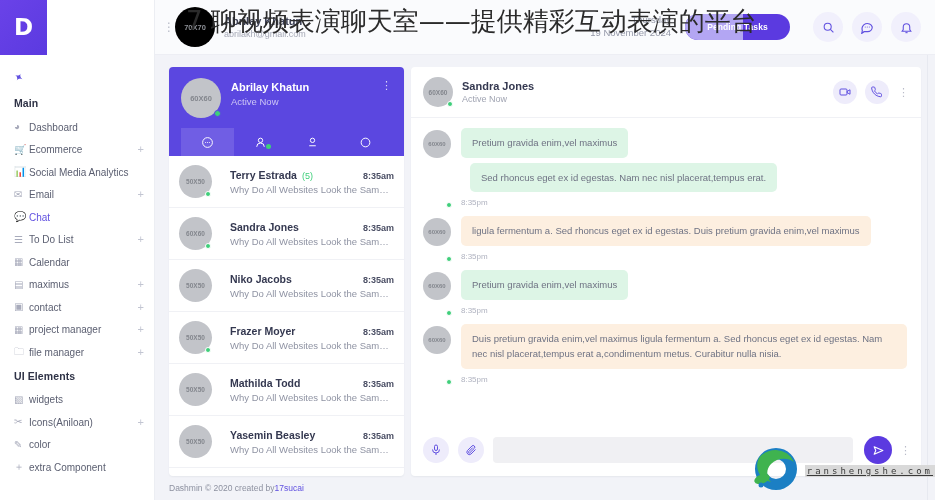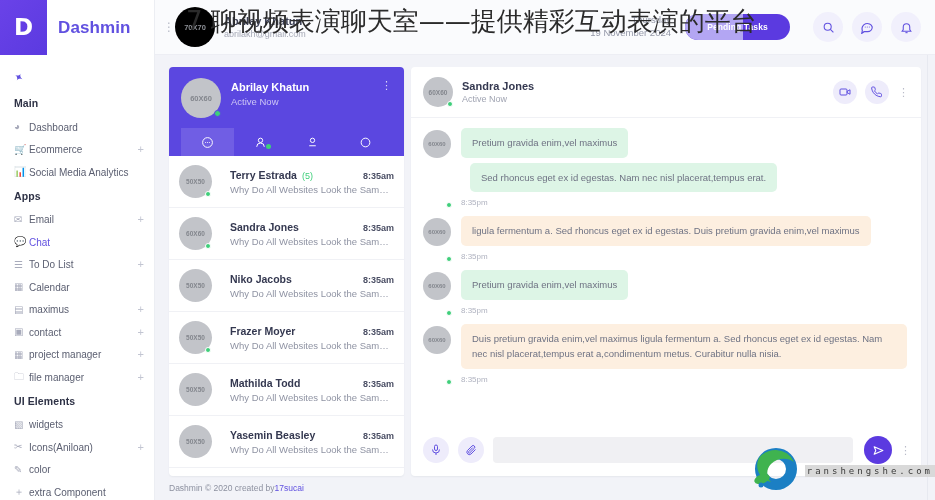--- a/index.html
+++ b/index.html
@@ -221,58 +221,56 @@
   }
   .wm-logo-mark { width: 50px; height: 50px; flex: none; }
   .wm-logo-text { margin-left: 4px; }
   .wm-logo-cn {
     font-family: "DejaVu Sans", sans-serif; font-size: 27px; font-weight: bold;
     color: #1b1b1b; letter-spacing: 1px; line-height: 1;
   }
   .wm-logo-url {
     margin-top: 3px; background: #d9d9d9; color: #3a3a3a;
     font-size: 9px; letter-spacing: 3px; text-align: center;
-    font-family: "DejaVu Sans Mono", monospace; padding: 1px 2px;
+    font-family: "DejaVu Sans Mono", monospace; padding: 1px 2px; text-decoration: underline;
   }
   .scrollbar-track {
     position: absolute; right: 0; top: 55px; bottom: 0; width: 8px;
     background: #f2f3f8; border-left: 1px solid #e7e9f0; z-index: 20;
   }
 </style>
 </head>
 <body>
 
 <div class="app">
 
   <aside class="sidebar">
     <div class="brand-row">
       <div class="brand-logo">
         <span class="brand-logo-mark">D</span>
       </div>
-      <div class="brand-name">Dashmin</div>
     </div>
     <div class="pin-row">
       <span class="pin-icon">✦</span>
     </div>
     <nav class="nav" id="nav">
         <div class="nav-section">Main</div>
         <div class="nav-item">
           <span class="ni-icon">◕</span>
           <span class="ni-label">Dashboard</span>
         </div>
         <div class="nav-item">
           <span class="ni-icon">🛒</span>
           <span class="ni-label">Ecommerce</span>
           <span class="ni-plus">+</span>
         </div>
         <div class="nav-item">
           <span class="ni-icon">📊</span>
           <span class="ni-label">Social Media Analytics</span>
         </div>
-        <div class="nav-section">Apps</div>
         <div class="nav-item">
           <span class="ni-icon">✉</span>
           <span class="ni-label">Email</span>
           <span class="ni-plus">+</span>
         </div>
         <div class="nav-item active">
           <span class="ni-icon">💬</span>
           <span class="ni-label">Chat</span>
         </div>
         <div class="nav-item">

